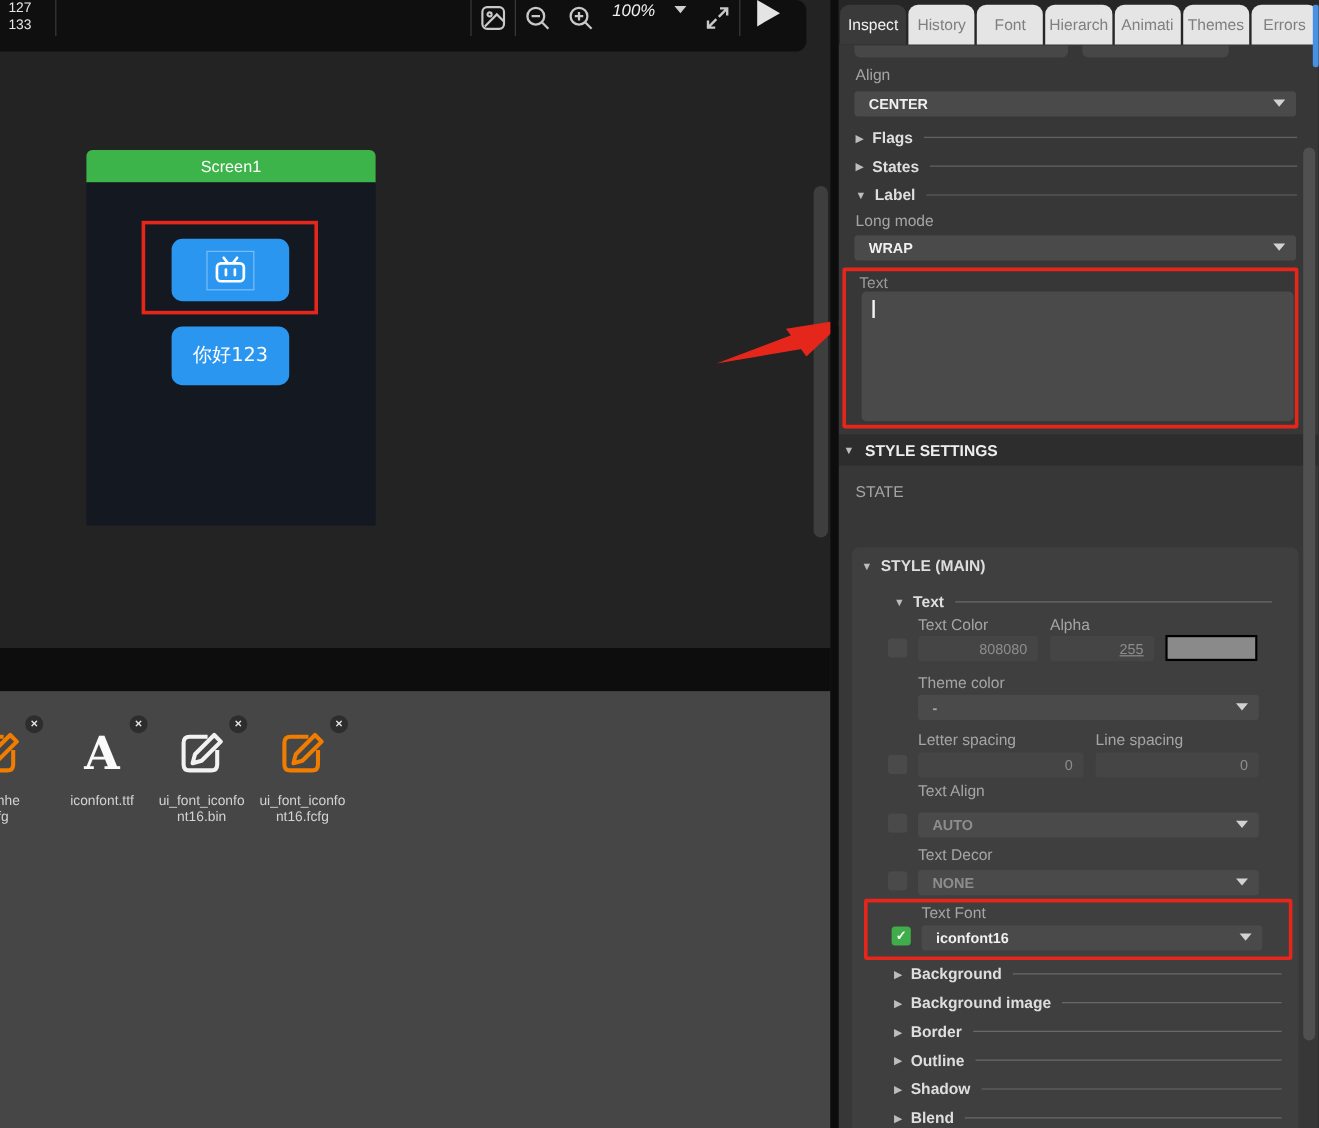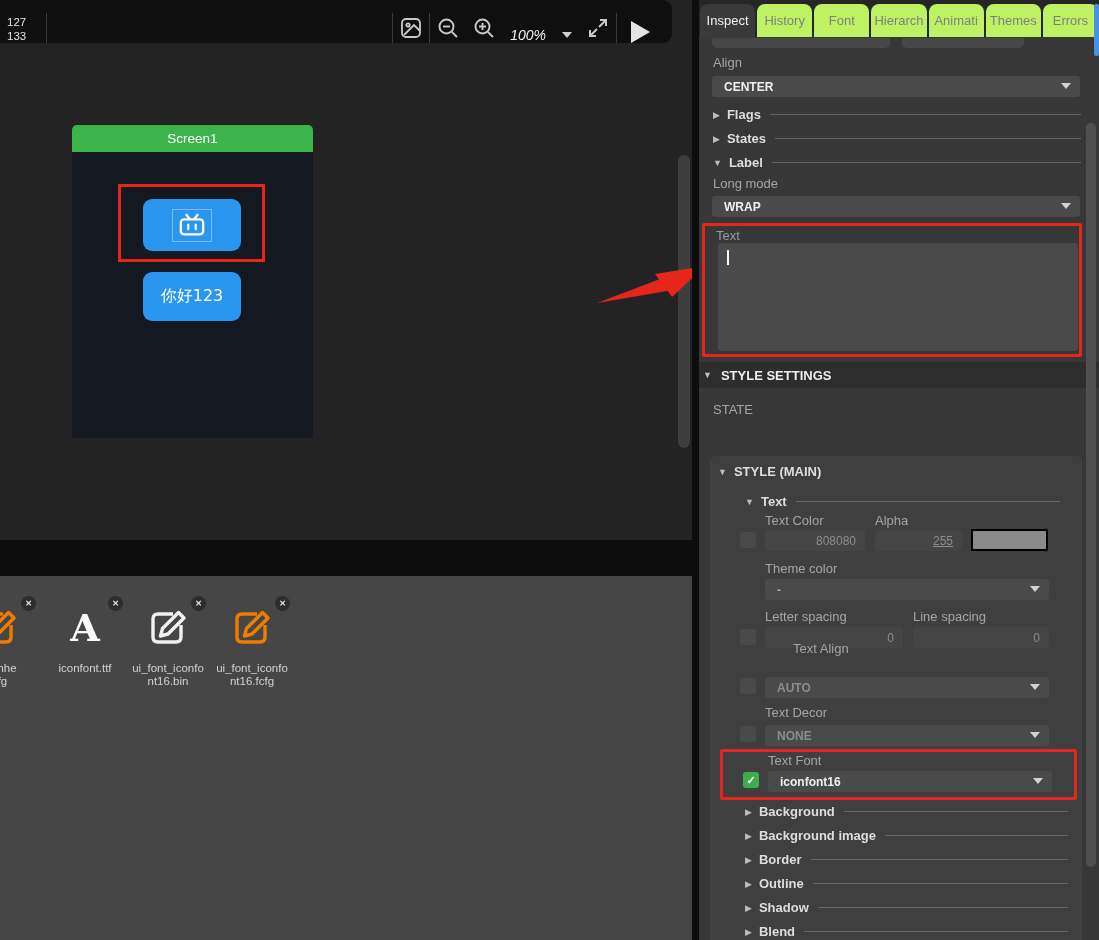--- a/index.html
+++ b/index.html
@@ -1,21 +1,21 @@
 <!DOCTYPE html>
 <html><head>
 <meta charset="utf-8">
 <style>
   * { margin:0; padding:0; box-sizing:border-box; }
   html,body { width:1099px; height:940px; overflow:hidden; }
   body { font-family:"Liberation Sans", sans-serif; background:#232323; position:relative; color:#ddd; }
   .abs { position:absolute; }
 
   
-  .topbar { left:0; top:7; width:672px; height:43px; background:#0f0f0f; border-radius:0 9px 9px 0; display:flex; align-items:flex-end; }
+  .topbar { left:0; top:7; width:672px; height:43px; background:#0f0f0f; border-radius:0 9px 9px 0; display:flex; align-items:flex-start; }
   .coords { width:46px; padding-left:7px; font-size:11.5px; color:#e6e6e6; line-height:14px; }
   .tsep { width:1px; height:30px; background:#3a3a3a; }
   .tool-spacer { flex:1; }
   .tool-btn { width:30px; height:30px; display:flex; align-items:center; justify-content:center; color:#c9c9c9; margin:0 3px; }
   .zoom-txt { color:#f0f0f0; font-size:14px; display:flex; align-items:center; gap:16px; margin:0 8px;font-style:italic; }
   .caret-dn { width:0; height:0; border-left:5px solid transparent; border-right:5px solid transparent; border-top:6px solid #cfcfcf; display:inline-block; }
   .play-tri { width:0; height:0; border-top:11px solid transparent; border-bottom:11px solid transparent; border-left:19px solid #e4e4e4; margin:0 22px 0 14px; }
 
   
   .screen { left:72px; top:125px; width:241px; }
@@ -35,21 +35,21 @@
   .asset-x { position:absolute; top:2px; right:2px; width:15px; height:15px; background:#2d2d2d; border-radius:50%; color:#e8e8e8; font-size:8px; line-height:15px; text-align:center; font-weight:bold; }
   .asset-lbl { position:absolute; top:68px; left:0; width:100%; font-size:11.5px; line-height:12.5px; color:#d2d2d2; }
   .orange { color:#f07d00; }
   .white-ic { color:#f2f2f2; }
   .font-A { font-family:"DejaVu Serif", serif; font-weight:bold; font-size:38px; color:#fafafa; line-height:40px; }
 
   
   .v-divider { left:692px; top:0; width:7px; height:940px; background:#0d0d0d; }
   .rpanel { left:699px; top:0; width:400px; height:940px; background:#373737; overflow:hidden; }
   .tabbar { position:absolute; left:0; top:0; width:100%; height:37px; background:#262626; display:flex; align-items:flex-end; }
-  .tab { flex:1; height:33px; margin:0 1px; background:#bef264; border-radius:8px 8px 0 0; display:flex; align-items:center; justify-content:center; font-size:13px; color:#7f7f7f; white-space:nowrap; overflow:hidden; }
+  .tab { flex:1; height:33px; margin:0 1px; background:#e5e5e5; border-radius:8px 8px 0 0; display:flex; align-items:center; justify-content:center; font-size:13px; color:#7f7f7f; white-space:nowrap; overflow:hidden; }
   .tab.active { background:#3a3a3a; color:#f2f2f2; }
   .cut-drop { position:absolute; top:38px; height:10px; background:#474747; border-radius:0 0 5px 5px; }
   .flabel { position:absolute; font-size:13px; color:#a5a5a5; }
   .drop { position:absolute; height:21px; background:#4a4a4a; border-radius:3px; display:flex; align-items:center; padding-left:12px; font-size:12px; font-weight:bold; color:#f0f0f0; }
   .drop .dcaret { position:absolute; right:9px; top:7px; width:0; height:0; border-left:5px solid transparent; border-right:5px solid transparent; border-top:6px solid #d2d2d2; }
   .drop.dim { color:#8d8d8d; }
   .sect { position:absolute; display:flex; align-items:center; font-size:13px; font-weight:bold; color:#dedede; }
   .sect .tri { font-size:9px; color:#bdbdbd; margin-right:7px; font-weight:normal; }
   .sect .line { flex:1; border-top:1px solid rgba(255,255,255,.22); margin-left:9px; }
   .redbox { position:absolute; border:3px solid #e5261b; border-radius:2px; }
@@ -301,21 +301,21 @@
     <div class="flabel" style="left:55px;top:153px;">Letter spacing</div>
     <div class="flabel" style="left:203px;top:153px;">Line spacing</div>
     <div class="chk" style="left:30px;top:173px;"></div>
     <div class="inp" style="left:55px;top:171px;width:138px;">
       <span>0</span>
     </div>
     <div class="inp" style="left:203px;top:171px;width:136px;">
       <span>0</span>
     </div>
 
-    <div class="flabel" style="left:55px;top:185px;margin-left:28px;">Text Align</div>
+    <div class="flabel" style="left:55px;top:195px;">Text Align</div>
     <div class="chk" style="left:30px;top:222px;"></div>
     <div class="drop dim" style="left:55px;top:221px;width:284px;">
       <span>AUTO</span>
       <span class="dcaret"></span>
     </div>
 
     <div class="flabel" style="left:55px;top:249px;">Text Decor</div>
     <div class="chk" style="left:30px;top:270px;"></div>
     <div class="drop dim" style="left:55px;top:269px;width:284px;">
       <span>NONE</span>

